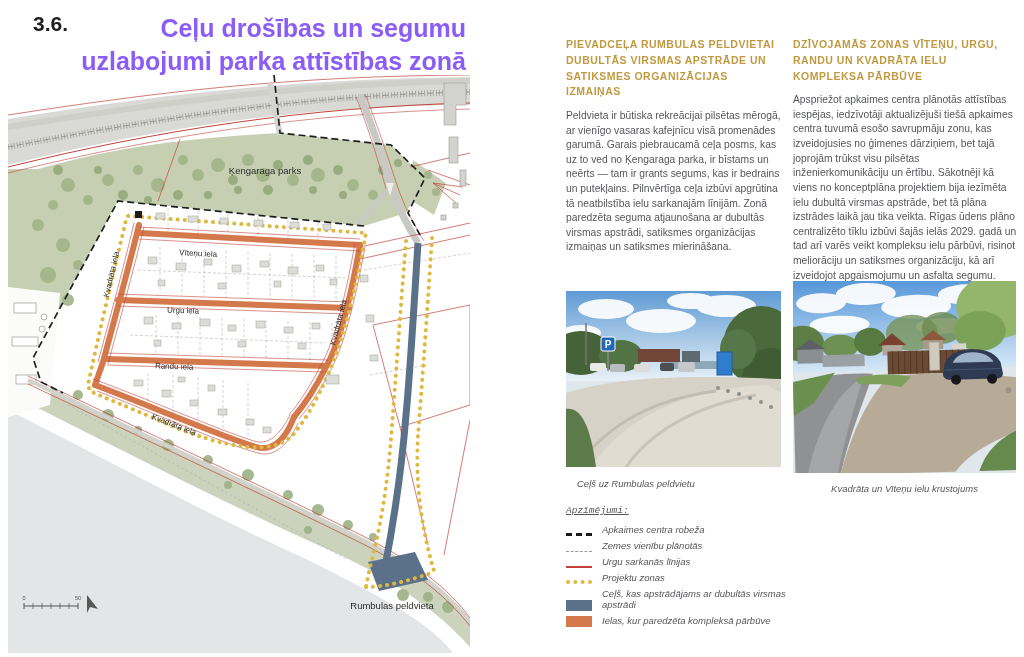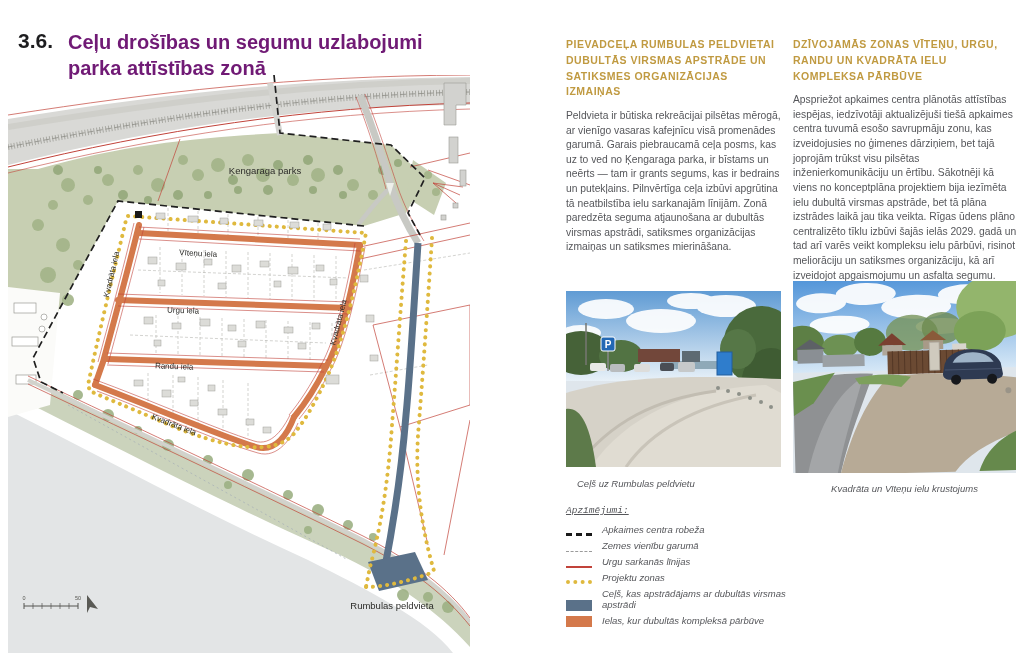--- a/index.html
+++ b/index.html
@@ -1,22 +1,22 @@
 <!DOCTYPE html>
 <html><head>
 <meta charset="utf-8">
 <style>
   html,body{margin:0;padding:0;}
   body{
     width:1024px;height:657px;position:relative;background:#ffffff;
     font-family:"Liberation Sans",sans-serif;overflow:hidden;color:#55565a;
   }
-  .title-block{position:absolute;left:18px;top:29px;display:flex;}
+  .title-block{position:absolute;left:18px;top:12px;display:flex;text-align:right;}
   .sec-num{font-size:21px;font-weight:700;color:#1d1d1f;width:50px;flex:none;}
-  .sec-title{font-size:20px;font-weight:700;color:#701a75;width:398px;line-height:1.3;}
+  .sec-title{font-size:25px;font-weight:700;color:#8b5cf6;width:398px;line-height:1.3;}
   .map-wrap{position:absolute;left:8px;top:75px;width:462px;height:578px;}
   .col{position:absolute;top:14px;margin-top:23px;}
   .col1{left:566px;width:216px;}
   .col2{left:793px;width:224px;}
   .col-head{font-size:10.5px;font-weight:700;color:#c09a41;letter-spacing:.5px;line-height:1.5;margin:0 0 9px 0;}
   .col-body{font-size:10.3px;line-height:1.42;color:#55565a;margin:0;}
   .photo{position:absolute;overflow:hidden;background:#dfe6ec;}
   .photo1{left:566px;top:291px;width:215px;height:176px;}
   .photo2{left:793px;top:281px;width:223px;height:192px;}
   .caption{position:absolute;font-style:italic;font-size:9.5px;color:#55565a;}
@@ -453,31 +453,31 @@
 <div class="caption caption2">Kvadrāta un Vīteņu ielu krustojums</div>
 
 <div class="legend">
   <div class="legend-title">Apzīmējumi:</div>
   <div class="legend-row">
     <div class="swatch sw-dash-black"></div>
     <div class="legend-label">Apkaimes centra robeža</div>
   </div>
   <div class="legend-row">
     <div class="swatch sw-dash-gray"></div>
-    <div class="legend-label">Zemes vienību garumā</div>
+    <div class="legend-label">Zemes vienību plānotās</div>
   </div>
   <div class="legend-row">
     <div class="swatch sw-line-red"></div>
     <div class="legend-label">Urgu sarkanās līnijas</div>
   </div>
   <div class="legend-row">
     <div class="swatch sw-dot-yellow"></div>
     <div class="legend-label">Projektu zonas</div>
   </div>
   <div class="legend-row">
     <div class="swatch sw-fill-blue"></div>
     <div class="legend-label">Ceļš, kas apstrādājams ar dubultās virsmas apstrādi</div>
   </div>
   <div class="legend-row">
     <div class="swatch sw-fill-orange"></div>
-    <div class="legend-label">Ielas, kur dubultās kompleksā pārbūve</div>
+    <div class="legend-label">Ielas, kur paredzēta kompleksā pārbūve</div>
   </div>
 </div>
 
 </body></html>

